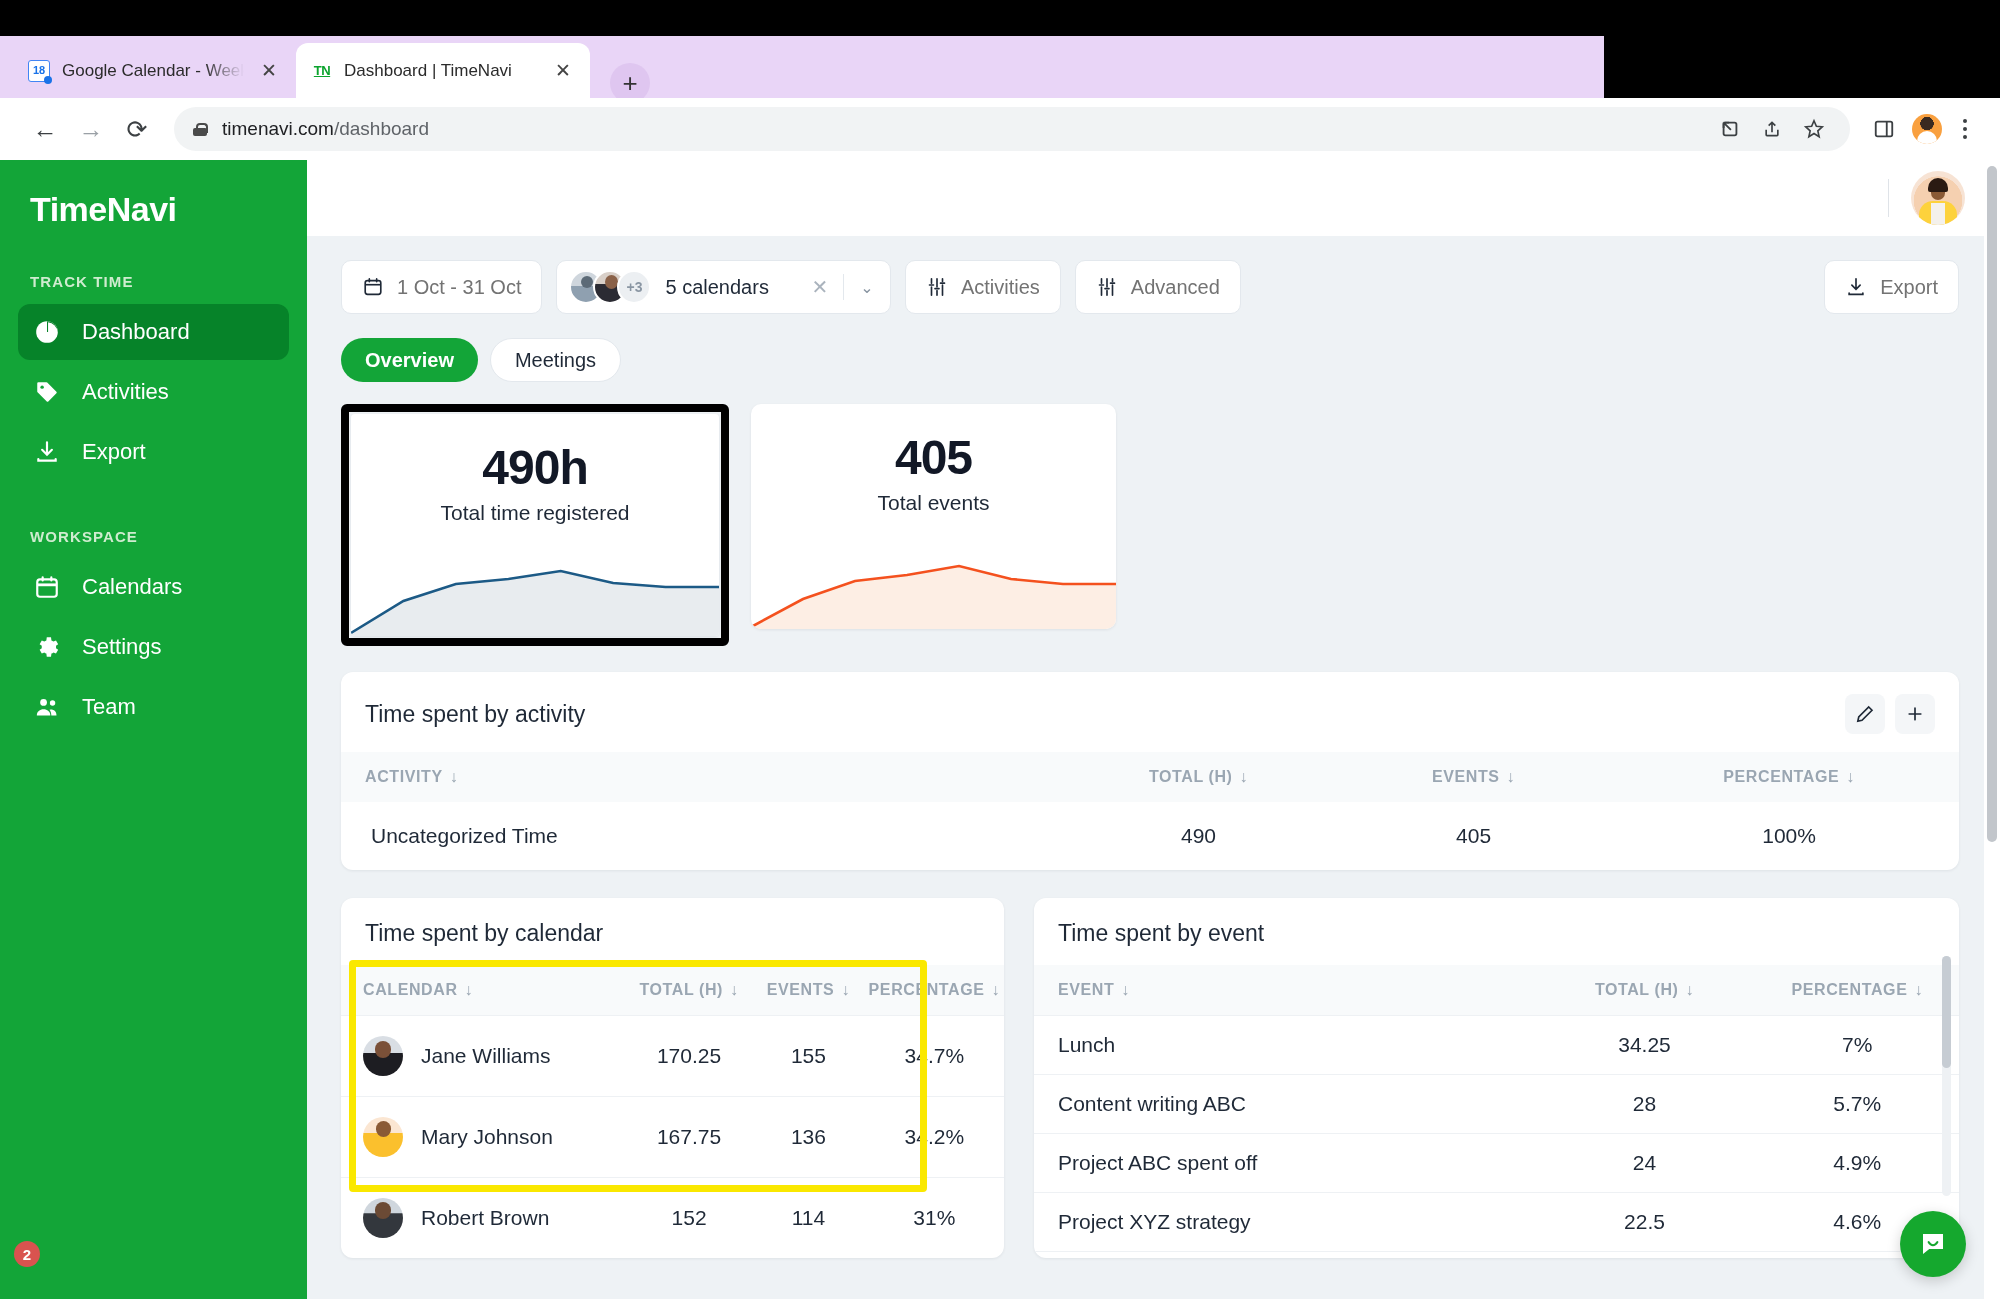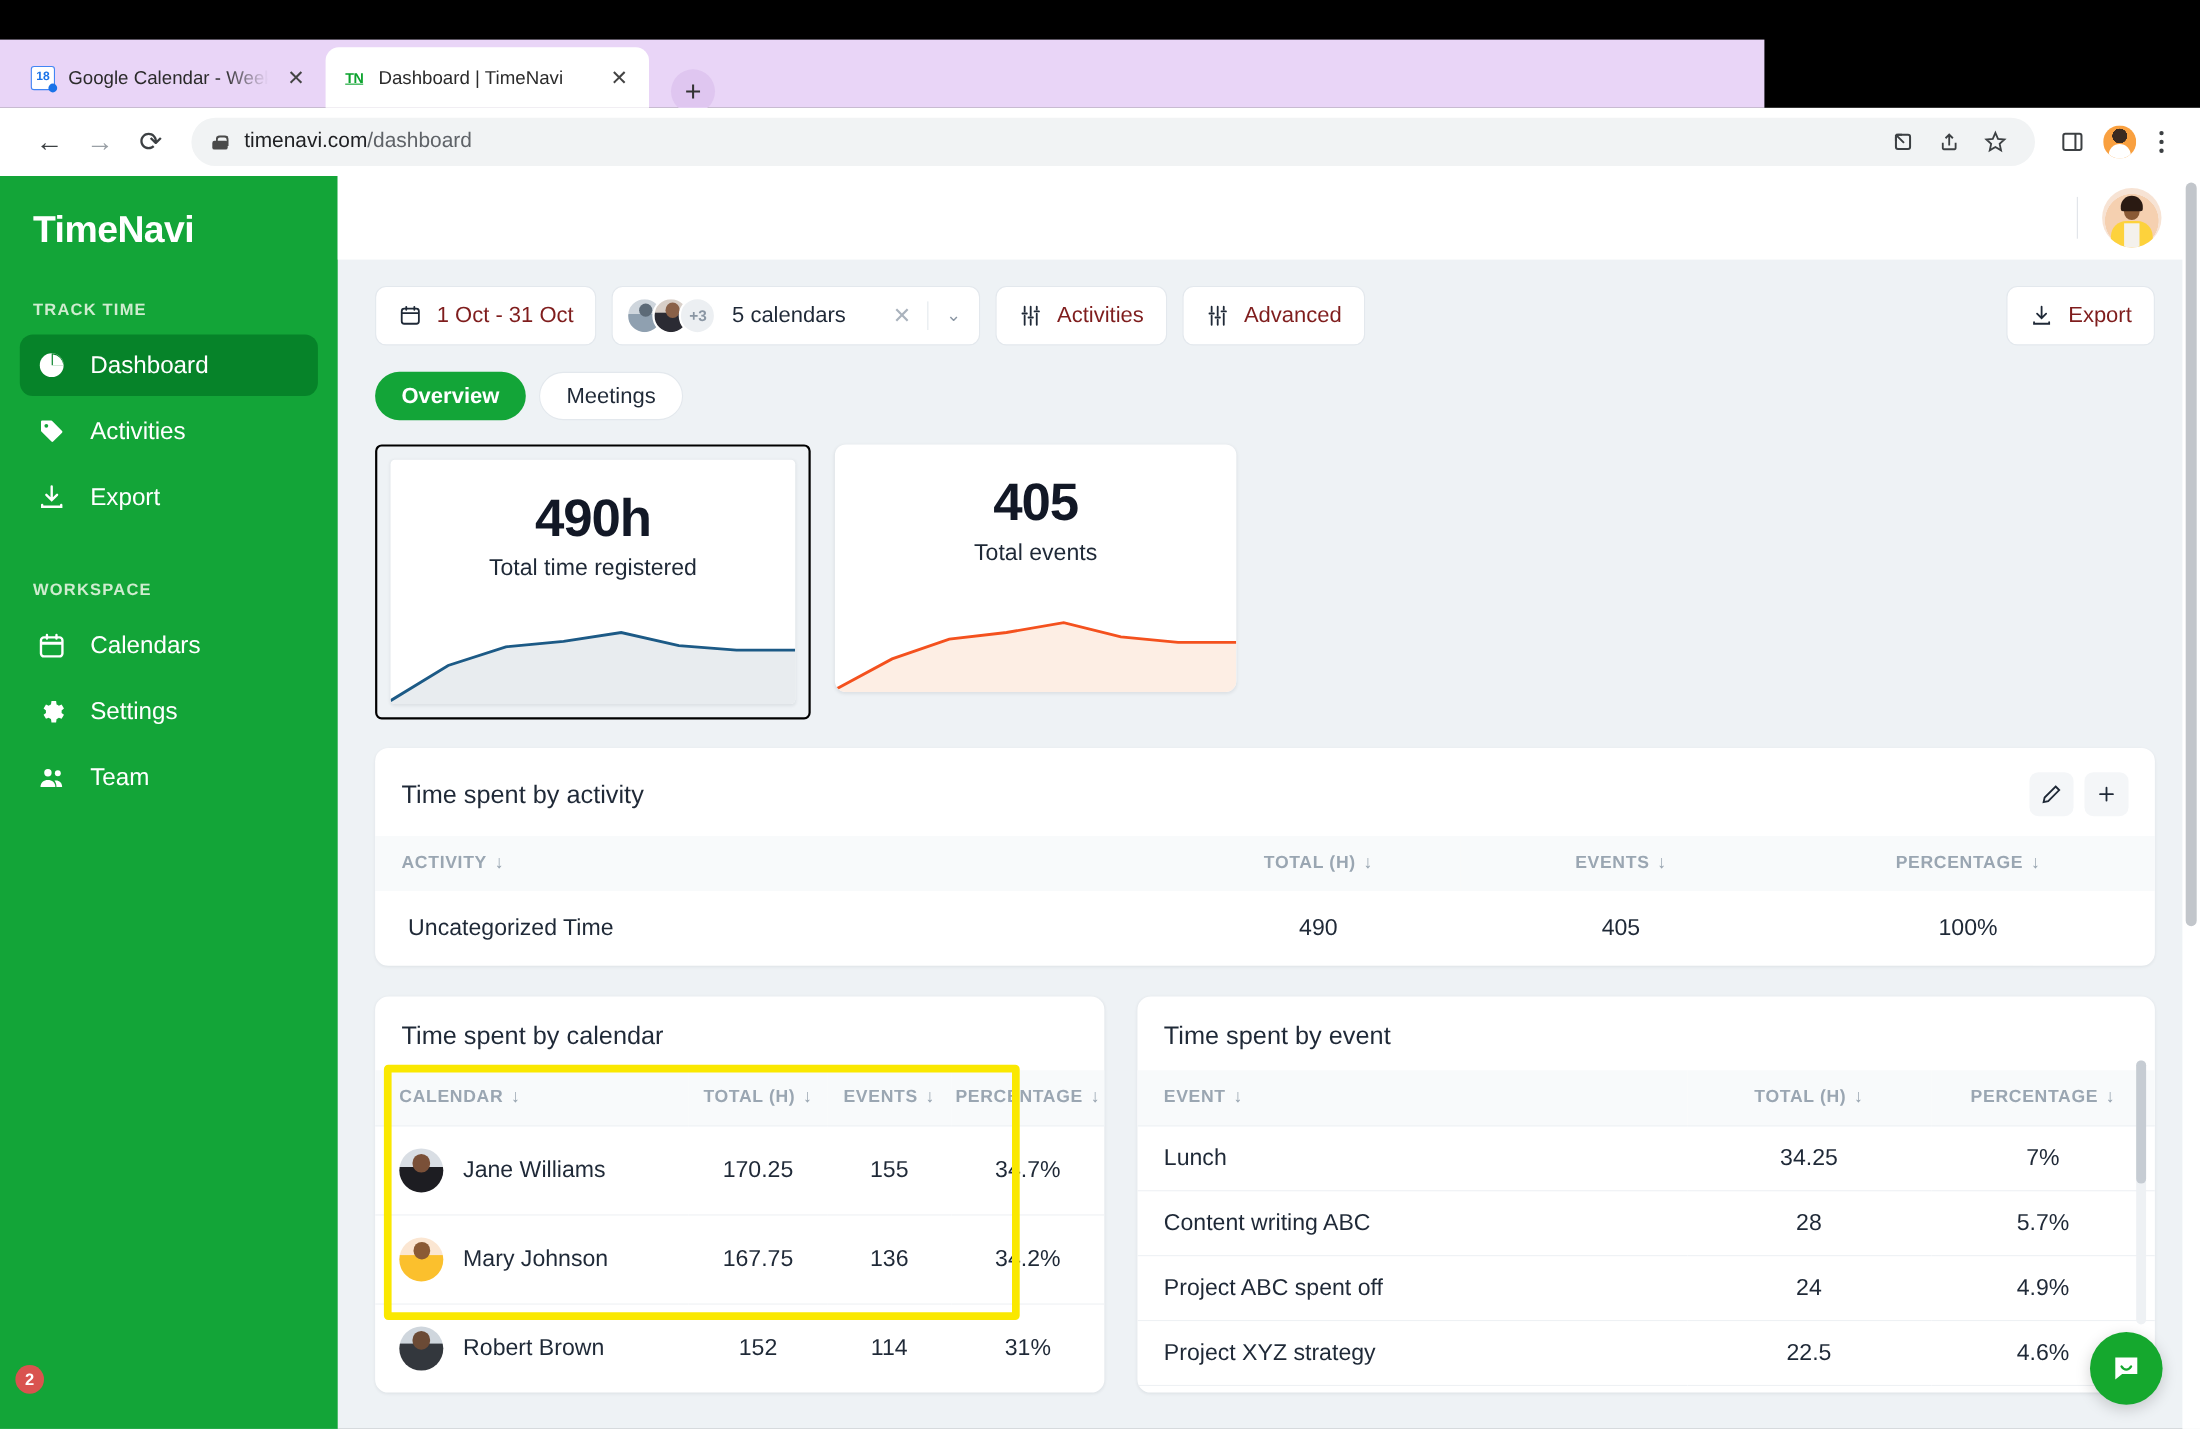--- a/index.html
+++ b/index.html
@@ -132,21 +132,21 @@
   .avatar-topbar .body{position:absolute;left:8px;bottom:0;width:38px;height:24px;border-radius:14px 14px 0 0;background:#fdd23c;}
   .avatar-topbar .shirt{position:absolute;left:20px;bottom:0;width:14px;height:22px;background:#f4f1ec;}
 
   
   #content { position:absolute; left:307px; top:76px; width:1686px; height:1063px; padding: 24px 34px 0 34px; }
 
   .toolbar { display:flex; align-items:center; gap: 14px; }
   .btn {
     background:#fff; border:1px solid #e3e8ed; border-radius: 10px; height: 54px;
     display:flex; align-items:center; gap: 13px; padding: 0 20px;
-    font-size: 20px; color:#7f1d1d;
+    font-size: 20px; color:#737373;
   }
   .btn .gi { display:flex; align-items:center; }
   .cal-select {
     background:#fff; border:1px solid #e3e8ed; border-radius:10px; height:54px;
     display:flex; align-items:center; padding: 0 10px 0 12px; gap: 14px; min-width: 300px;
   }
   .stack { display:flex; align-items:center; }
   .stack .av { width: 34px; height:34px; border-radius:50%; border:2px solid #fff; margin-left:-10px; overflow:hidden; position:relative;}
   .stack .av:first-child { margin-left:0; }
   .av1 { background: linear-gradient(#cfd6dd 0 45%, #8fa0b0 46% 100%); }
@@ -166,21 +166,21 @@
   .pill {
     height: 44px; border-radius: 22px; display:flex; align-items:center; padding: 0 24px;
     font-size: 20px; font-weight:600;
   }
   .pill.on { background:#13a538; color:#fff; }
   .pill.off{ background:#fff; color:#1f2937; border:1px solid #e3e8ed; font-weight:500; }
 
   
   .stats { display:flex; gap: 22px; margin-top: 22px; }
   .statwrap { position:relative; }
-  .statwrap.hl { border: 2px solid #000000; border-radius: 6px; padding: 12px; }
+  .statwrap.hl { border: 8px solid #000000; border-radius: 6px; padding: 2px; }
   .statcard {
     width: 365px; height: 225px; background:#fff; border-radius: 10px;
     box-shadow: 0 1px 3px rgba(16,24,40,.08); position:relative; overflow:hidden;
   }
   .statwrap.hl .statcard { width: 368px; height: 222px; border-radius: 4px; }
   .stat-num { text-align:center; font-size: 48px; font-weight: 800; color:#121826; padding-top: 26px; letter-spacing:-1px;}
   .stat-lbl { text-align:center; font-size: 21px; color:#1f2937; margin-top: 6px; }
   .spark { position:absolute; left:0; bottom:0; width:100%; height: 85px; }
 
   

